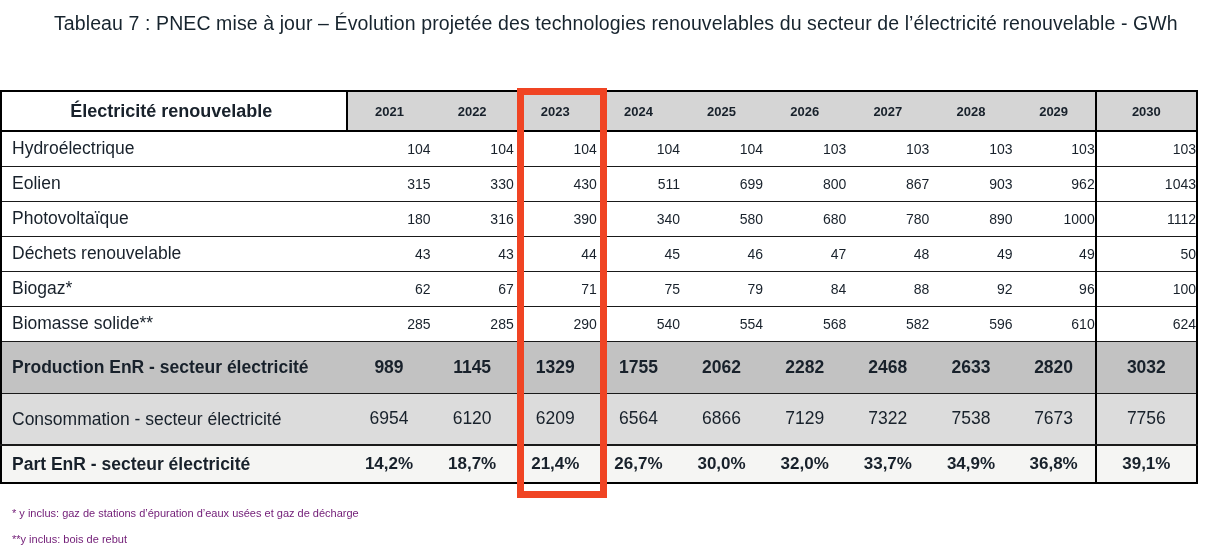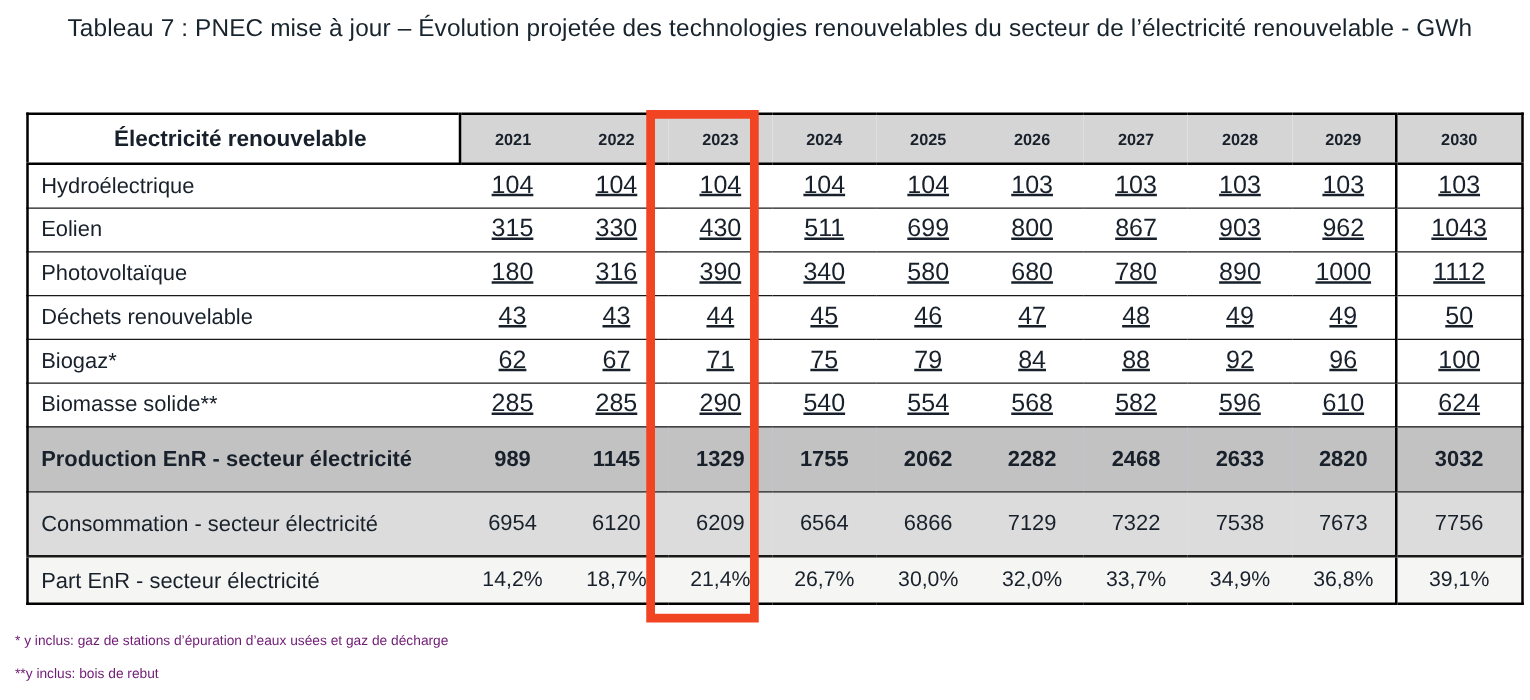--- a/index.html
+++ b/index.html
@@ -32,21 +32,21 @@
     font-size: 19.5px;
     line-height: 30px;
     color: #17242e;
     letter-spacing: 0.1px;
     margin-left: 42px;
   }
 
   
   .table-wrap {
     position: absolute;
-    left: 21px;
+    left: 0;
     top: 90px;
     width: 1198px;
   }
 
   table.pnec {
     border-collapse: collapse;
     table-layout: fixed;
     width: 1198px;
     background: #ffffff;
   }
@@ -95,24 +95,23 @@
 
   
   tr.data-row { height: 35px; }
   tr.data-row td.label {
     text-align: left;
     padding-left: 10px;
     border-bottom: 1.6px solid #1a1a1a;
     font-size: 17.5px;
   }
   tr.data-row td.num {
-    text-align: center;
+    text-align: right;
     border-bottom: 1.6px solid #1a1a1a;
-    font-size: 20px;
-    text-decoration: underline;
+    font-size: 14px;
   }
   tr.data-row td.num.sep {
     border-left: 2.5px solid #000;
   }
 
   
   tr.row-prod { height: 52px; background: #c4b5fd; }
   tr.row-prod td {
     background: #c2c2c2;
     font-weight: bold;
@@ -140,21 +139,21 @@
     line-height: 22px;
     margin-top: 28px;
   }
   tr.row-cons td.num { text-align: center; }
   tr.row-cons td.num.sep { border-left: 2.5px solid #000; }
 
   
   tr.row-share { height: 38px; background: #f5f5f3; }
   tr.row-share td {
     background: #f5f5f3;
-    font-weight: normal;
+    font-weight: bold;
   }
   tr.row-share td.label {
     text-align: left;
     padding-left: 10px;
     font-size: 17.5px;
   }
   tr.row-share td.num { text-align: center; font-size: 17px; }
   tr.row-share td.num.sep { border-left: 2.5px solid #000; }
 
   

